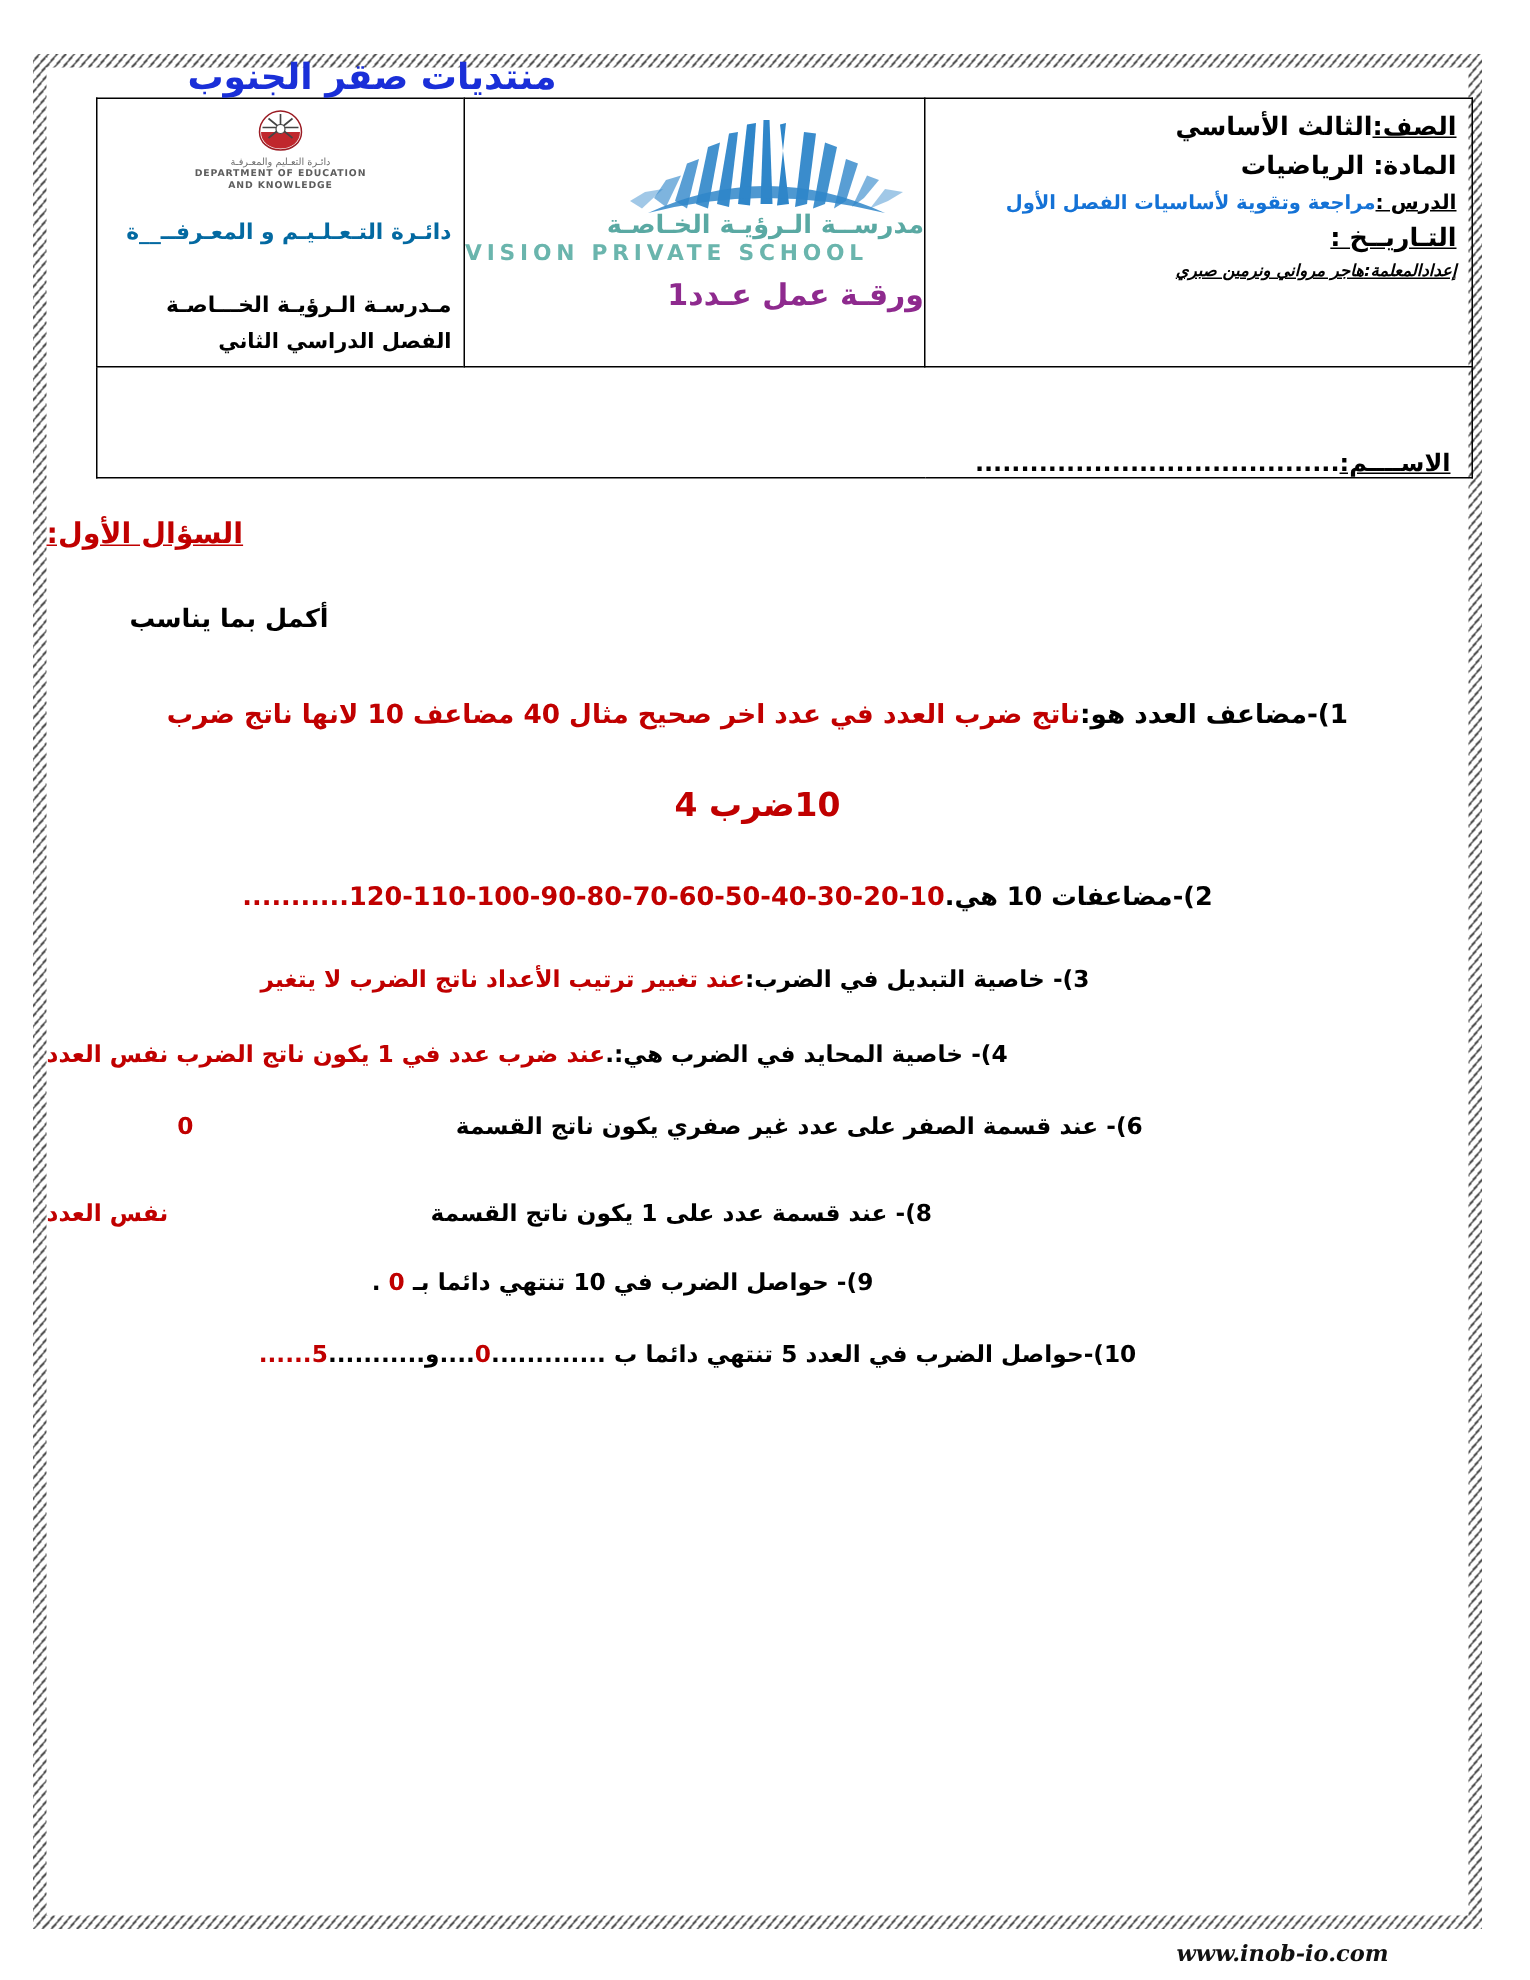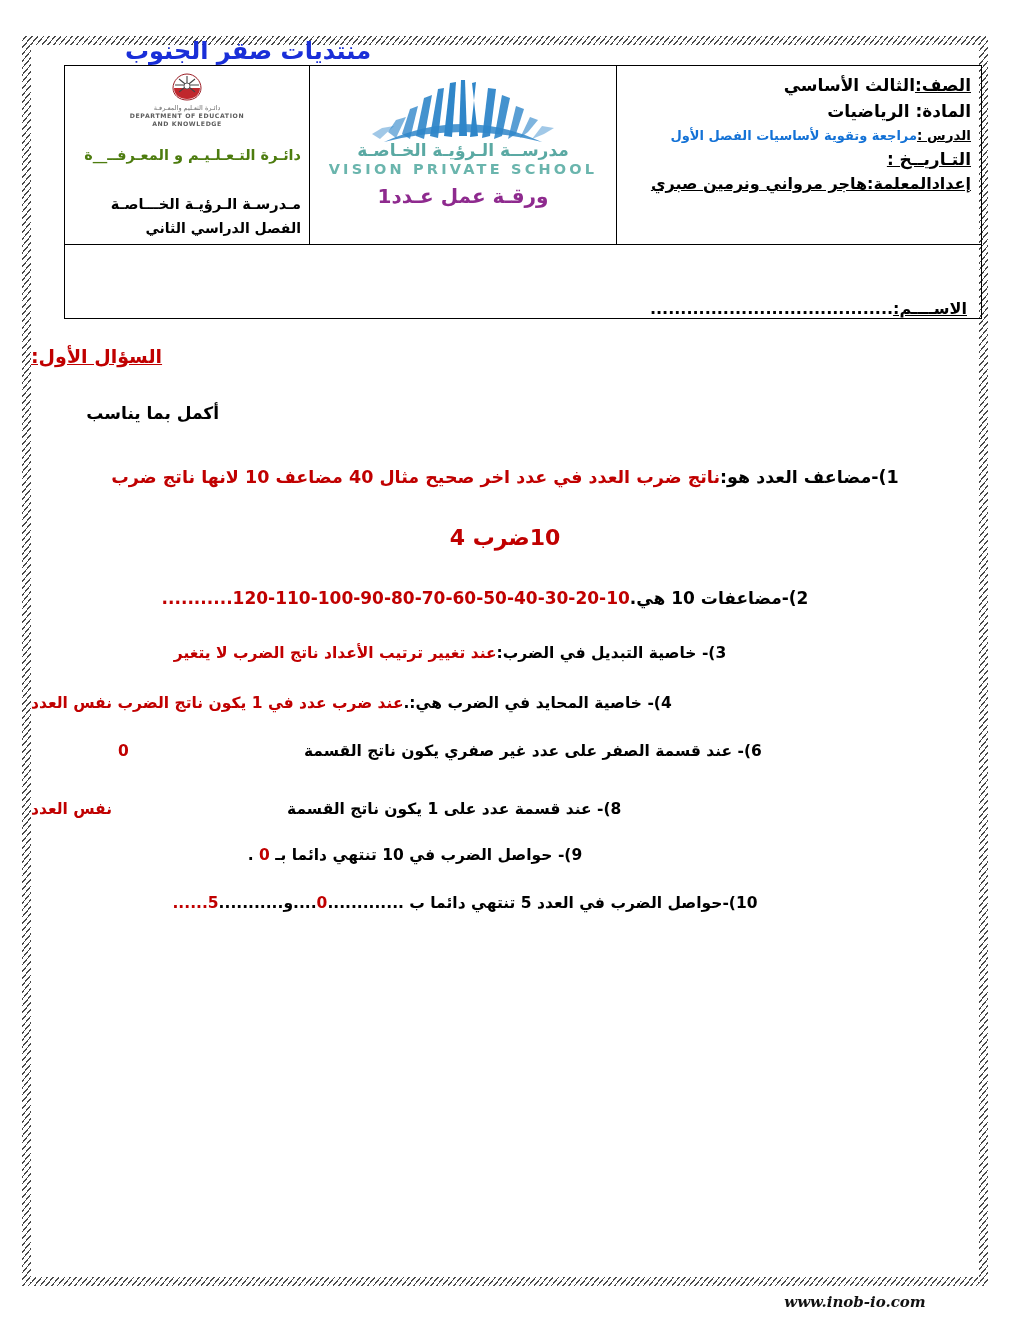--- a/index.html
+++ b/index.html
@@ -89,29 +89,28 @@
     font-weight: bold;
     color: #000;
     line-height: 1.55;
     white-space: nowrap;
     margin: 0;
     direction: rtl;
   }
   .info-line .lbl { text-decoration: underline; }
   .info-line.small-lesson { font-size: 13.5px; }
   .lesson-val { color: #1472d6; font-size: 13px; font-weight: bold; }
-  .info-line.teacher { font-size: 16px; text-decoration: underline; }
+  .info-line.teacher { font-size: 11px; text-decoration: underline; font-style: italic; }
 
   
   .logo-wrap {
     width: 100%;
     height: 100%;
     display: flex;
     flex-direction: column;
-    align-items: center;
     justify-content: flex-start;
     padding-top: 4px;
     box-sizing: border-box;
   }
   .sunburst { width: 210px; height: 74px; display: block; }
   .logo-ar {
     font-size: 17px;
     letter-spacing: 2px;
     color: #5aa9a3;
     font-weight: bold;
@@ -146,21 +145,21 @@
   }
   .deak-crest { width: 34px; height: 30px; display:block; }
   .deak-ar-small {
     font-size: 6.5px; color:#6c6c6c; letter-spacing:1px; margin-top:2px; direction: rtl;
   }
   .deak-en-small {
     font-size: 6.2px; color:#5d5d5d; letter-spacing:0.6px; text-align:center;
     line-height:1.35; direction: ltr; font-weight: bold;
   }
   .deak-lines { margin-top: 14px; text-align: right; direction: rtl; }
-  .deak-l1 { font-size: 14.5px; font-weight: bold; color:#4d7c0f; letter-spacing:0px; line-height:1.7; }
+  .deak-l1 { font-size: 14.5px; font-weight: bold; color:#0369a1; letter-spacing:0px; line-height:1.7; }
   .deak-l2 { font-size: 14.5px; font-weight: bold; color:#000; line-height:1.7;margin-top:25px; }
   .deak-l3 { font-size: 14px; font-weight: bold; color:#000; line-height:1.7; }
 
   .name-row { text-align: right; direction: rtl; font-size: 16px; font-weight: bold; margin-top: 44px; }
   .name-lbl { text-decoration: underline; }
   .name-dots { letter-spacing: 1px; }
 
   
   .q-area {
     position: absolute;

